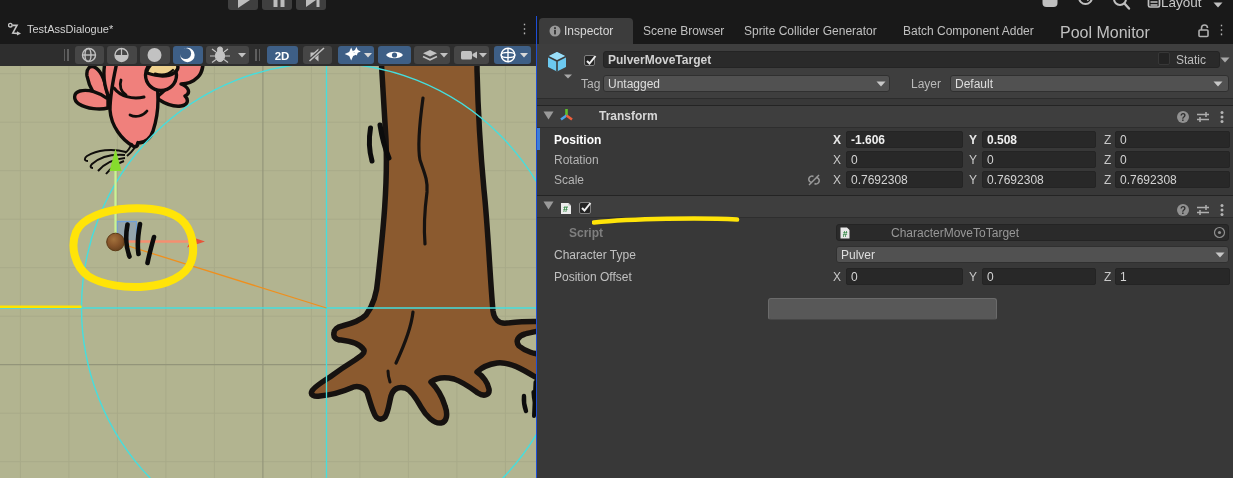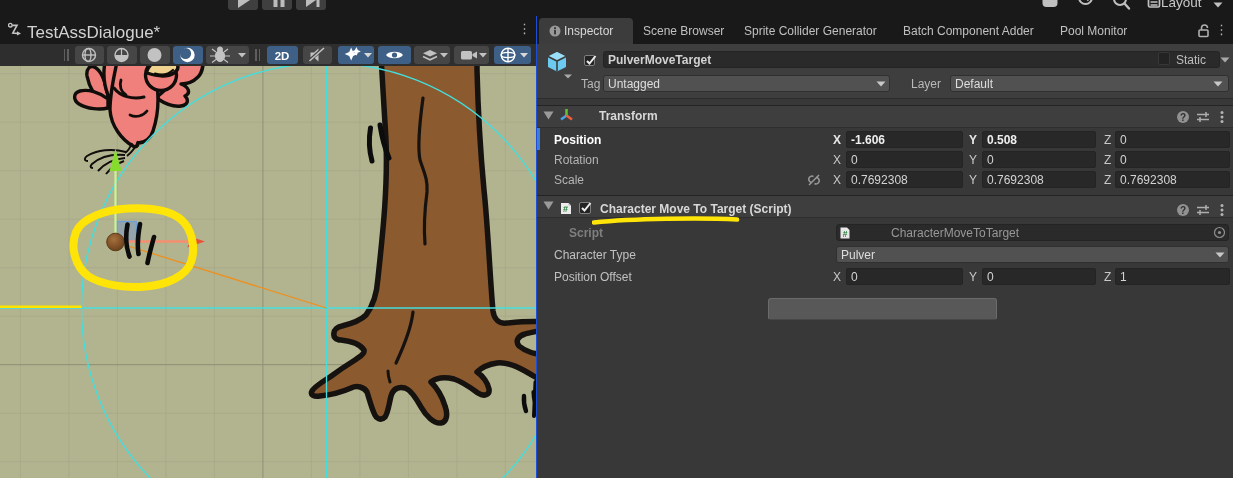--- a/index.html
+++ b/index.html
@@ -38,21 +38,21 @@
   </svg>
   <div class="txt" style="left:1161px;top:-5px;font-size:13.5px;color:#c8c8c8;">Layout</div>
 
   <div class="abs" style="left:0;top:16px;width:536px;height:462px;background:#191919;">
 
     <svg class="abs" style="left:8px;top:6px;" width="16" height="17" viewBox="0 0 16 17">
       <circle cx="2.3" cy="3.2" r="1.8" fill="none" stroke="#c4c4c4" stroke-width="1.4"></circle>
       <path d="M4.4 3.4 L9 3.4 L4.8 11 L9.4 11.4" fill="none" stroke="#c4c4c4" stroke-width="1.6"></path>
       <path d="M9 9.2 L13 11.5 L9 13.6 Z" fill="#c4c4c4"></path>
     </svg>
-    <div class="txt" style="left:27px;top:7px;font-size:17px;color:#d2d2d2;">TestAssDialogue*</div>
+    <div class="txt" style="left:27px;top:7px;font-size:11px;color:#d2d2d2;">TestAssDialogue*</div>
     <div class="txt" style="left:518px;top:5px;font-size:13px;color:#b4b4b4;letter-spacing:0;">⋮</div>
 
     <div class="abs" style="left:0;top:28px;width:536px;height:22px;background:#2e2e2e;"></div>
   </div>
 
   <div id="tb">
       <div class="abs" style="left: 63.5px; top: 49px; width: 1.5px; height: 12px; background: rgb(94, 94, 94);"></div>
       <div class="abs" style="left: 67px; top: 49px; width: 1.5px; height: 12px; background: rgb(94, 94, 94);"></div>
       <div class="abs" style="left: 255px; top: 49px; width: 1.5px; height: 12px; background: rgb(94, 94, 94);"></div>
       <div class="abs" style="left: 258.5px; top: 49px; width: 1.5px; height: 12px; background: rgb(94, 94, 94);"></div>
@@ -214,21 +214,21 @@
     <div class="abs" style="left:2px;top:2px;width:94px;height:26px;background:#3c3c3c;border-radius:4px 4px 0 0;"></div>
     <svg class="abs" style="left:12px;top:9px;" width="12" height="12" viewBox="0 0 12 12">
       <circle cx="6" cy="6" r="5.5" fill="#999999"></circle>
       <rect x="5" y="4.8" width="2" height="4.6" fill="#3c3c3c"></rect>
       <rect x="5" y="2.2" width="2" height="1.8" fill="#3c3c3c"></rect>
     </svg>
     <div class="txt" style="left:27px;top:8px;font-size:12px;color:#d8d8d8;">Inspector</div>
     <div class="txt" style="left:106px;top:8px;font-size:12px;color:#c0c0c0;">Scene Browser</div>
     <div class="txt" style="left:207px;top:8px;font-size:12px;color:#c0c0c0;text-align:center;">Sprite Collider Generator</div>
     <div class="txt" style="left:366px;top:8px;font-size:12px;color:#c0c0c0;">Batch Component Adder</div>
-    <div class="txt" style="left:523px;top:8px;font-size:12px;color:#c0c0c0;">Pool Monitor</div>
+    <div class="txt" style="left:523px;top:8px;font-size:16px;color:#c0c0c0;">Pool Monitor</div>
     <svg class="abs" style="left:660px;top:8px;" width="14" height="14" viewBox="0 0 14 14">
       <rect x="2" y="6" width="9" height="6.5" rx="1" fill="none" stroke="#b0b0b0" stroke-width="1.6"></rect>
       <path d="M4.5 6 V4 a3 3 0 0 1 6 0" fill="none" stroke="#b0b0b0" stroke-width="1.6"></path>
     </svg>
     <div class="txt" style="left:678px;top:6px;font-size:13px;color:#b4b4b4;">⋮</div>
 
     <div class="abs" style="left:0;top:28px;width:696px;height:55px;background:#3e3e3e;border-bottom:1px solid #2c2c2c;"></div>
     <svg class="abs" style="left:10px;top:35px;" width="26" height="30" viewBox="0 0 26 30">
       <g>
         <path d="M10 1 L19 5.5 L19 16 L10 20.5 L1 16 L1 5.5 Z" fill="#6cc9f0"></path>
@@ -338,21 +338,20 @@
       </svg>
     <svg class="abs" style="left:22.5px;top:186px;" width="12" height="13" viewBox="0 0 12 13">
       <path d="M1 1 L8.5 1 L11 3.5 L11 12 L1 12 Z" fill="#ececec"></path>
       <path d="M8.5 1 L8.5 3.5 L11 3.5 Z" fill="#b8b8b8"></path>
       <text x="5.6" y="9.8" font-size="9" font-weight="bold" text-anchor="middle" fill="#1e7d32" font-family="Liberation Sans">#</text>
     </svg>
     <div class="abs" style="left:41.5px;top:186px;width:12px;height:12px;background:#232323;border:1px solid #7f7f7f;border-radius:2px;"></div>
     <svg class="abs" style="left:42px;top:184px;" width="14" height="14" viewBox="0 0 14 14">
       <path d="M3 8 L5.5 10.5 L11.5 3" fill="none" stroke="#ededed" stroke-width="2"></path>
     </svg>
-    <div class="txt" style="left:63px;top:186px;font-size:12px;font-weight:bold;color:#d8d8d8;">Character Move To Target (Script)</div>
     <svg class="abs" style="left:1px;top:187px;" width="694" height="14" viewBox="0 0 694 14">
       <use href="#hicons1"></use>
     </svg>
 
     <svg class="abs" style="left:55px;top:198.5px;" width="200" height="12" viewBox="0 0 200 12">
       <path d="M2 7.5 C40 3.5 110 2.5 145 4.5" fill="none" stroke="#ffe408" stroke-width="4.6" stroke-linecap="round"></path>
     </svg>
 
     <div class="txt" style="left:32px;top:210px;font-size:12px;color:#7f7f7f;font-weight:bold;">Script</div>
     <div class="abs" style="left:299px;top:208px;width:393px;height:17px;background:#2a2a2a;border:1px solid #242424;border-radius:3px;"></div>

